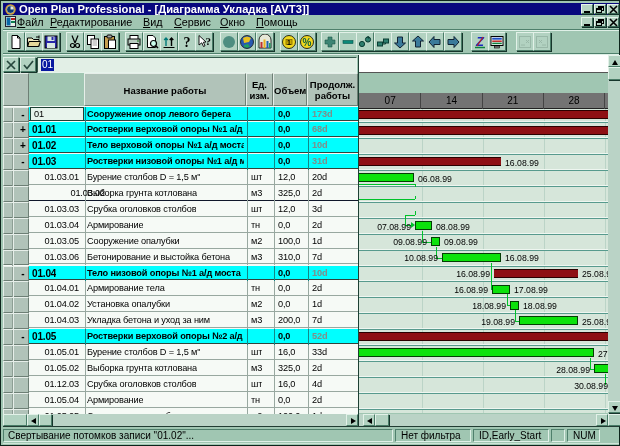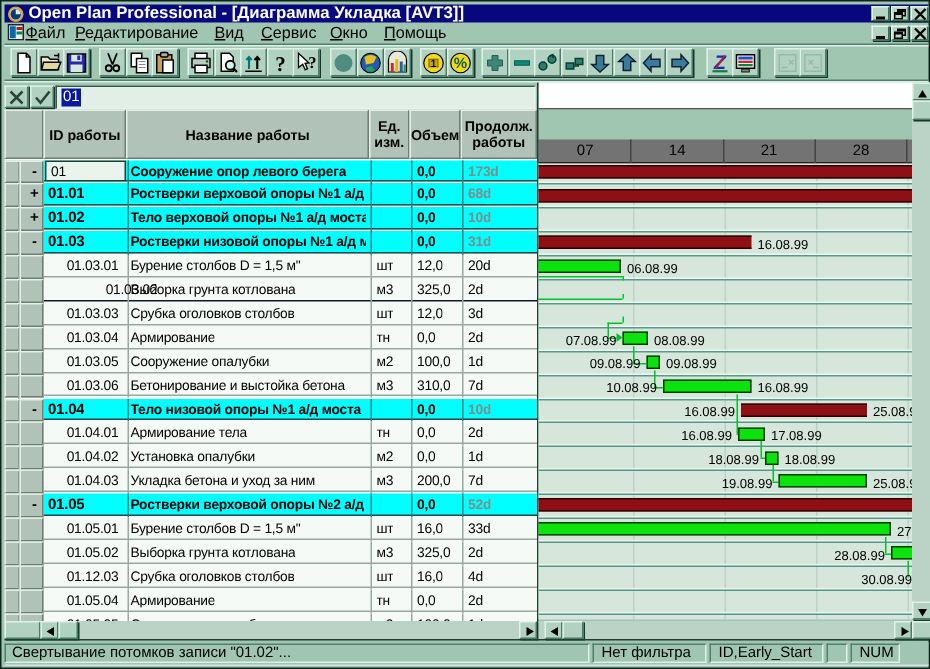--- a/index.html
+++ b/index.html
@@ -280,21 +280,20 @@
 <div class="editbtn" style="left:2px;top:56px"><svg width="12" height="12" viewBox="0 0 12 12" style="margin-top:1px">
         <path d="M2 2 L10 10 M10 2 L2 10" stroke="#27473d" stroke-width="1.7"></path>
       </svg></div>
 <div class="editbtn" style="left:19px;top:56px"><svg width="13" height="12" viewBox="0 0 13 12" style="margin-top:1px">
         <path d="M2 6 L5 9.5 L11 2" stroke="#27473d" stroke-width="1.7" fill="none"></path>
       </svg></div>
 <div class="field">
       <span class="sel01">01</span>
     </div>
 <div class="hdr" style="left:2px;top:72px;width:26px;height:33px"></div>
-<div class="hdr" style="left:28px;top:72px;width:55px;height:33px;line-height:33px">ID работы</div>
 <div class="hdr" style="left:83px;top:72px;width:162px;height:33px;line-height:33px">Название работы</div>
 <div class="hdr" style="left:245px;top:72px;width:27px;height:33px;padding-top:5px;line-height:11px">Ед.<br>изм.</div>
 <div class="hdr" style="left:306px;top:72px;width:51px;height:33px;padding-top:5px;line-height:11px">Продолж.<br>работы</div>
 <div class="hdr" style="left:272px;top:72px;width:34px;height:33px;line-height:33px">Объем</div>
 <div class="abs" style="left:2px;top:105px;width:355px;height:308px;overflow:hidden;background:#f6faf6">
 <div class="abs" style="left:26px;top:0.5px;width:329px;height:14.9px;background:#00ffff;border-bottom:1px solid #30443c">
 <div class="abs" style="left:56px;top:0;width:1px;height:15.9px;background:#108888"></div>
 <div class="abs" style="left:218px;top:0;width:1px;height:15.9px;background:#108888"></div>
 <div class="abs" style="left:245px;top:0;width:1px;height:15.9px;background:#108888"></div>
 <div class="abs" style="left:279px;top:0;width:1px;height:15.9px;background:#108888"></div>

